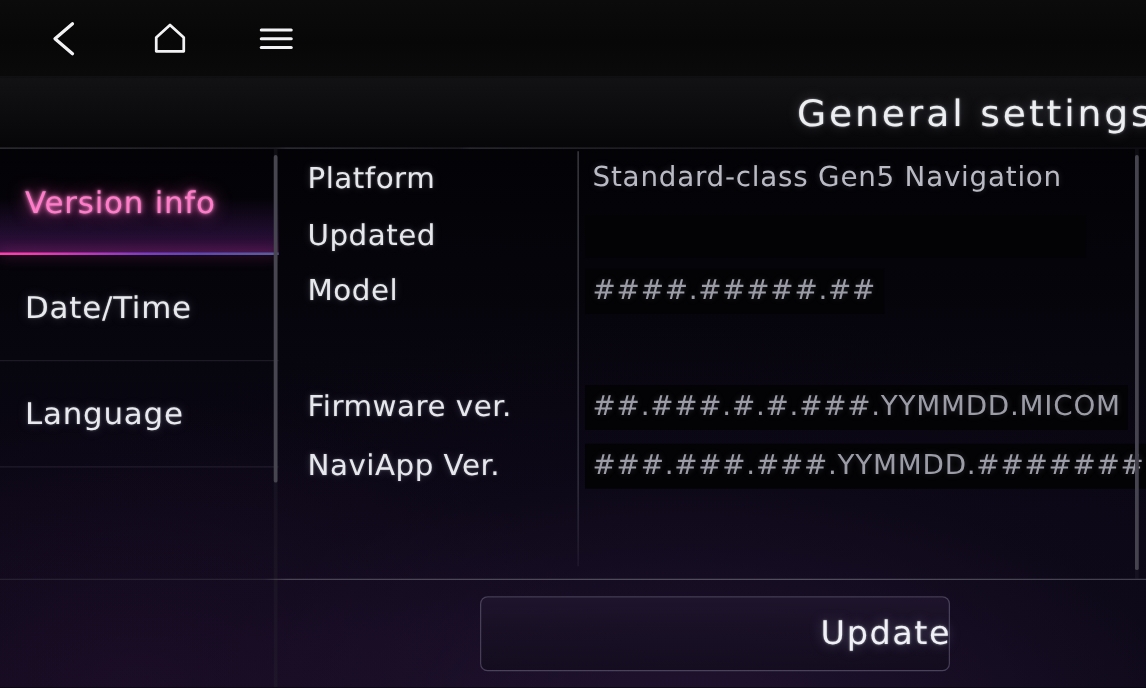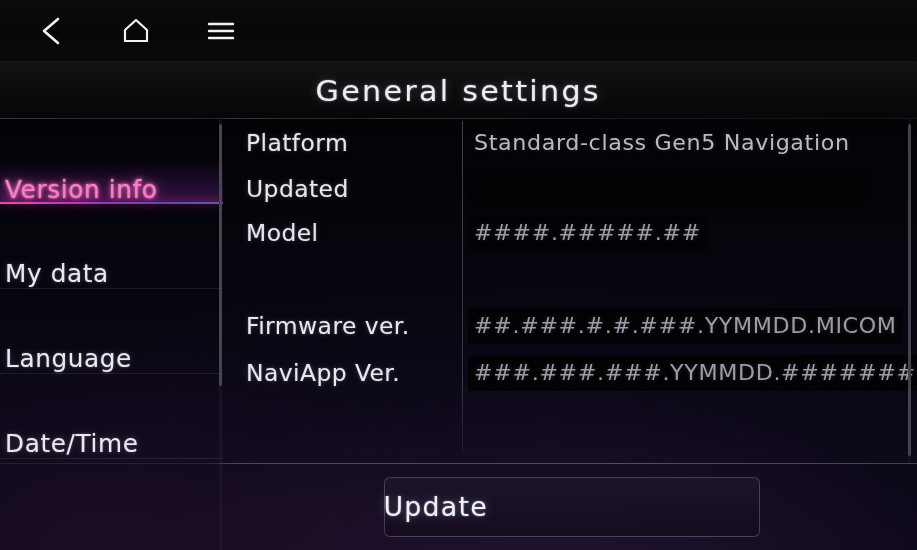--- a/index.html
+++ b/index.html
@@ -30,21 +30,21 @@
     cursor:pointer;
   }
   #nav-back { left:20px; }
   #nav-home { left:105px; }
   #nav-menu { left:190px; }
 
   
   #titlebar {
     position:absolute; left:0; top:62px; width:917px; height:57px;
     background:linear-gradient(180deg,#121214 0%, #0c0c0e 50%, #060608 100%);
-    display:flex; align-items:center; justify-content:center;
+    display:flex; align-items:center; justify-content:flex-end;
   }
   #page-title {
     color:#eceef2; font-size:29px; font-weight:400;
     letter-spacing:2.2px;
     text-shadow:0 0 10px rgba(200,210,240,0.28), 0 0 2px rgba(255,255,255,0.5);
     transform:scaleX(1.04);
   }
   #title-rule {
     position:absolute; left:0; top:118px; width:917px; height:1px;
     background:linear-gradient(90deg,
@@ -54,22 +54,22 @@
       rgba(48,48,62,0.28) 100%);
   }
 
   
   #sidebar {
     position:absolute; left:0; top:119px; width:223px; height:431px;
     overflow:hidden;
   }
   .side-item {
     position:relative; height:85px; width:223px;
-    display:flex; align-items:flex-end;
-    padding-left:5px;
+    display:flex; align-items:center;
+    padding-left:20px;
     border-bottom:1px solid rgba(78,76,92,0.30);
     cursor:pointer;
   }
   .side-item .lbl {
     font-size:24px; color:#e9eaf0; letter-spacing:0.6px;
     text-shadow:0 0 8px rgba(190,200,230,0.25), 0 0 2px rgba(255,255,255,0.35);
     transform:scaleX(1.03); transform-origin:left center;
   }
   .side-item.selected { border-bottom:none; }
   .side-item.selected .lbl {
@@ -146,21 +146,21 @@
       rgba(110,108,122,0.55) 100%);
   }
   #footer {
     position:absolute; left:224px; top:464px; width:693px; height:86px;
   }
   #update-button {
     position:absolute; left:160px; top:13px; width:376px; height:60px;
     border:1px solid rgba(128,122,148,0.45);
     border-radius:6px;
     background:linear-gradient(180deg, rgba(32,22,46,0.85) 0%, rgba(24,16,36,0.80) 50%, rgba(18,12,28,0.75) 100%);
-    display:flex; align-items:center; justify-content:flex-start;
+    display:flex; align-items:center; justify-content:flex-end;
     cursor:pointer;
   }
   #update-label {
     font-size:26px; color:#f0f1f6; letter-spacing:1.2px;
     text-shadow:0 0 10px rgba(195,205,235,0.35), 0 0 2px rgba(255,255,255,0.5);
     transform:scaleX(1.03);
   }
 </style>
 </head>
 <body>
@@ -190,27 +190,24 @@
   <div id="titlebar">
     <div id="page-title">General settings</div>
   </div>
   <div id="title-rule"></div>
 
   <div id="sidebar">
     <div class="side-item selected">
       <span class="lbl">Version info</span>
     </div>
     <div class="side-item">
-      <span class="lbl">My data</span>
+      <span class="lbl">Date/Time</span>
     </div>
     <div class="side-item">
       <span class="lbl">Language</span>
-    </div>
-    <div class="side-item">
-      <span class="lbl">Date/Time</span>
     </div>
   </div>
   <div id="side-scroll-track"></div>
   <div id="side-scroll-thumb"></div>
 
   <div id="content">
     <div id="content-divider"></div>
 
     <div class="row" style="top:2px">
       <span class="rlabel">Platform</span>

